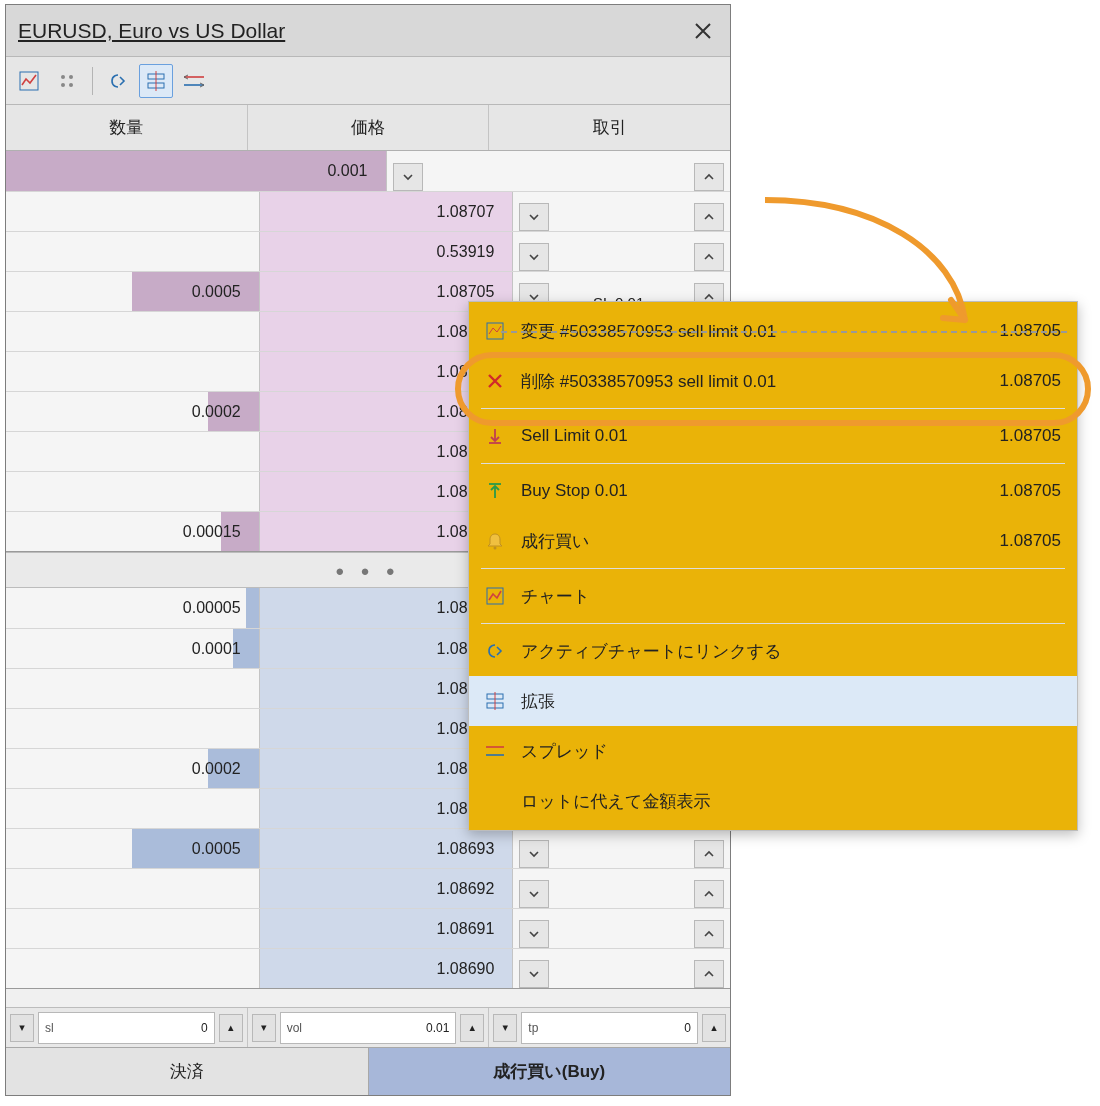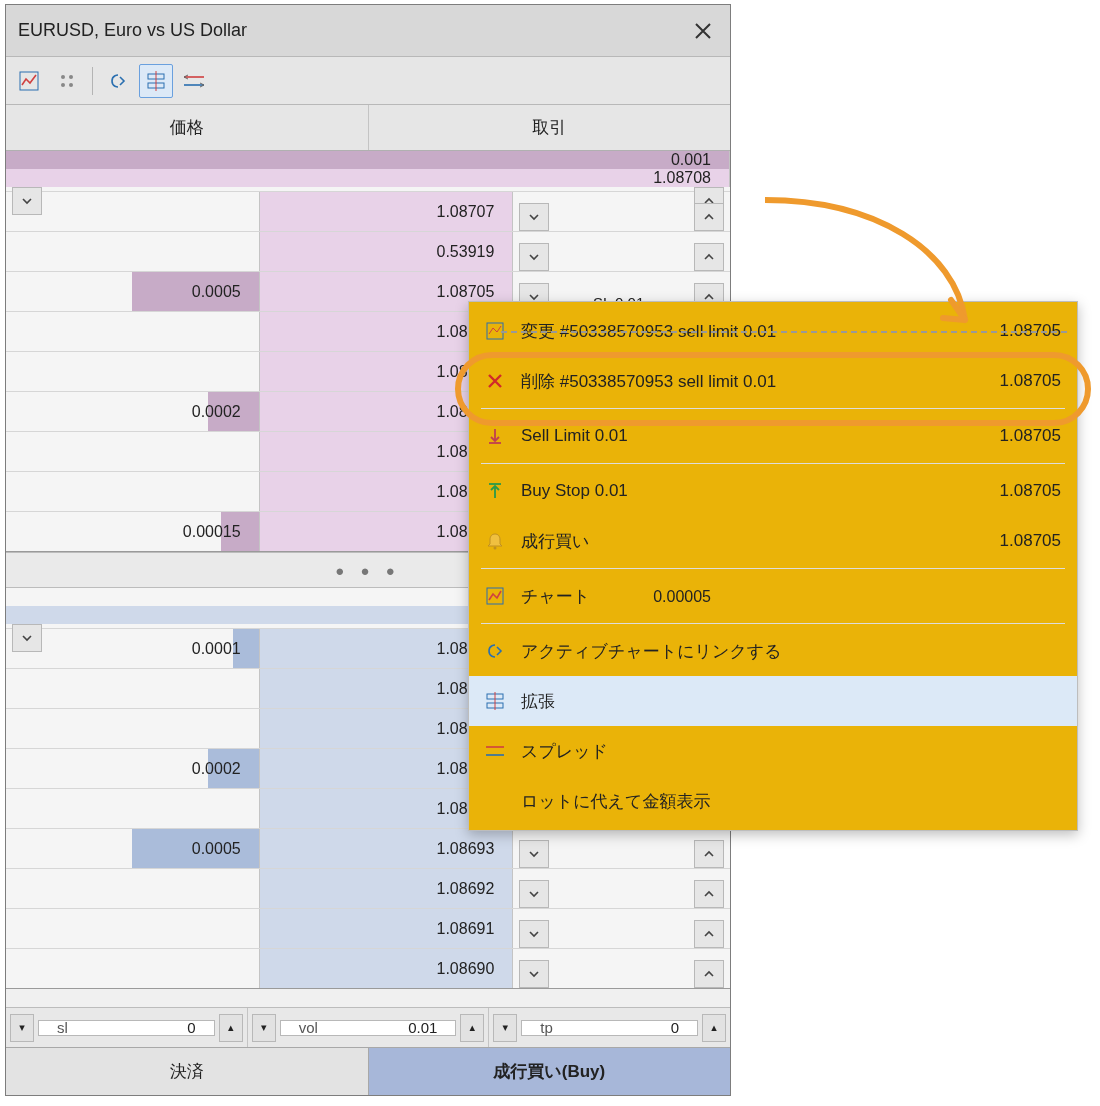--- a/index.html
+++ b/index.html
@@ -1,49 +1,49 @@
 <!DOCTYPE html>
 <html><head>
 <meta charset="utf-8">
 <style>
   * { box-sizing: border-box; margin: 0; padding: 0; }
   body { font-family: "Segoe UI", "Meiryo", "Hiragino Kaku Gothic ProN", sans-serif; font-size: 15px; color: #222; background: #fff; width: 1100px; height: 1106px; position: relative; }
   .window { position: absolute; left: 5px; top: 4px; width: 726px; height: 1092px; border: 1px solid #7d7d7d; background: #f0f0f0; }
   .titlebar { height: 52px; display:flex; align-items:center; justify-content:space-between; background:#d8d8d8; border-bottom:1px solid #b8b8b8; padding:0 6px 0 12px; }
-  .title-text { font-size:18px; }
+  .title-text { font-size:21px;text-decoration:underline; }
   .close-x { width:42px; height:42px; display:flex; align-items:center; justify-content:center; font-size:22px; }
   .toolbar { height:48px; background:#e6e6e6; border-bottom:1px solid #b8b8b8; display:flex; align-items:center; padding:0 6px; gap:4px; }
   .tb-btn { width:34px; height:34px; border:1px solid transparent; display:flex; align-items:center; justify-content:center; border-radius:2px; }
   .tb-btn.on { border:1px solid #6aa0de; background:#dce9f7; }
   .tb-sep { width:1px; height:28px; background:#b4b4b4; margin:0 4px; }
   .header-row { display:flex; height:46px; background:#e6e6e6; border-bottom:1px solid #b0b0b0; }
   .header-row .col { flex:1; display:flex; align-items:center; justify-content:center; border-right:1px solid #c4c4c4; font-size:17px; }
   .header-row .col:last-child { border-right:none; }
   .dom { border-bottom:1px solid #9a9a9a; }
   .row { display:flex; height:40px; background:#f5f5f5; border-top:1px solid #d6d6d6; }
-  .row:first-child { border-top:none;flex-direction:column; }
+  .row:first-child { border-top:none; }
   .cell { flex:1; border-right:1px solid #c4c4c4; position:relative; display:flex; align-items:center; justify-content:flex-end; padding:0 18px; font-size:16px; }
   .cell:last-child { border-right:none; padding:0; }
   .vol-bar { position:absolute; right:0; top:0; bottom:0; background:rgba(160,110,160,0.55); z-index:0; }
   .vol-bar.blue { background:rgba(120,150,200,0.6); }
   .vol-text { position:relative; z-index:1; }
   .price-ask { background:#e8d2e8; }
   .price-bid { background:#cfd9ea; }
   .trade-cell { display:flex; align-items:flex-end; }
   .chev { width:30px; height:28px; border:1px solid #b8b8b8; background:#e6e6e6; display:flex; align-items:center; justify-content:center; margin-left:6px; }
   .chev.up { margin-left:auto; margin-right:6px; }
   .chev svg { width:12px; height:12px; }
   .sl-label { margin-left:auto; padding-right:6px; font-size:15px; }
   .spread-row { height:36px; display:flex; align-items:center; justify-content:center; background:#eaeaea; border-top:1px solid #bcbcbc; border-bottom:1px solid #bcbcbc; color:#777; letter-spacing:6px; }
   .footer { position:absolute; bottom:0; left:0; right:0; }
   .inputs-row { display:flex; height:40px; border-top:1px solid #bcbcbc; background:#e8e8e8; }
   .inp-group { flex:1; display:flex; align-items:center; border-right:1px solid #c4c4c4; padding:0 4px; gap:4px; }
   .inp-group:last-child { border-right:none; }
   .step { width:24px; height:28px; border:1px solid #b8b8b8; background:#e2e2e2; display:flex; align-items:center; justify-content:center; font-size:11px; }
-  .inp { flex:1; height:16px; border:1px solid #b8b8b8; background:#fff; display:flex; align-items:center; padding:0 18px; font-size:15px; color:#555; }
+  .inp { flex:1; height:32px; border:1px solid #b8b8b8; background:#fff; display:flex; align-items:center; padding:0 6px; font-size:12px; color:#555; }
   .inp .val { margin-left:auto; color:#222; }
   .action-row { display:flex; height:48px; border-top:1px solid #a8a8a8; }
   .act-btn { flex:1; display:flex; align-items:center; justify-content:center; font-size:17px; border-right:1px solid #a8a8a8; }
   .act-btn:last-child{border-right:none;}
   .sell { background:#d9a0a4; }
   .neutral { background:#e3e3e3; }
   .buy { background:#a7b7d9;font-weight:bold; }
   
   .ctx { position:absolute; left:468px; top:301px; width:610px; background:#eab308; border:1px solid #bdbdbd; box-shadow:0 4px 12px rgba(0,0,0,0.25); padding:4px 0; }
   .ctx-item { display:flex; align-items:center; height:50px; padding:0 16px 0 14px; gap:14px; font-size:17px; }
@@ -100,32 +100,30 @@
     <div class="tb-btn">
         <svg width="20" height="20" viewBox="0 0 20 20">
           <line x1="0" y1="6" x2="20" y2="6" stroke="#d04040" stroke-width="1.6"></line>
           <line x1="0" y1="14" x2="20" y2="14" stroke="#2a6fb0" stroke-width="1.6"></line>
           <path d="M4 4 L0 6 L4 8 M16 12 L20 14 L16 16" stroke="#666" fill="none"></path>
         </svg>
       </div>
   </div>
 
   <div class="header-row">
+    <div class="col">数量</div>
     <div class="col">価格</div>
     <div class="col">取引</div>
   </div>
 
   <div class="dom" id="ask-block">
       <div class="row">
       <div class="cell">
           <div class="vol-bar " style="width:100%"></div>
           <span class="vol-text">0.001</span>
-        </div>
-      <div class="cell price-ask">
-          <span>1.08708</span>
         </div>
       <div class="cell trade-cell">
           <div class="chev ">
             <svg viewBox="0 0 12 12">
               <path d="M2 4 L6 8 L10 4" stroke="#444" fill="none" stroke-width="1.6"></path>
             </svg>
           </div>
           <div class="chev up">
             <svg viewBox="0 0 12 12">
               <path d="M2 8 L6 4 L10 8" stroke="#444" fill="none" stroke-width="1.6"></path>

